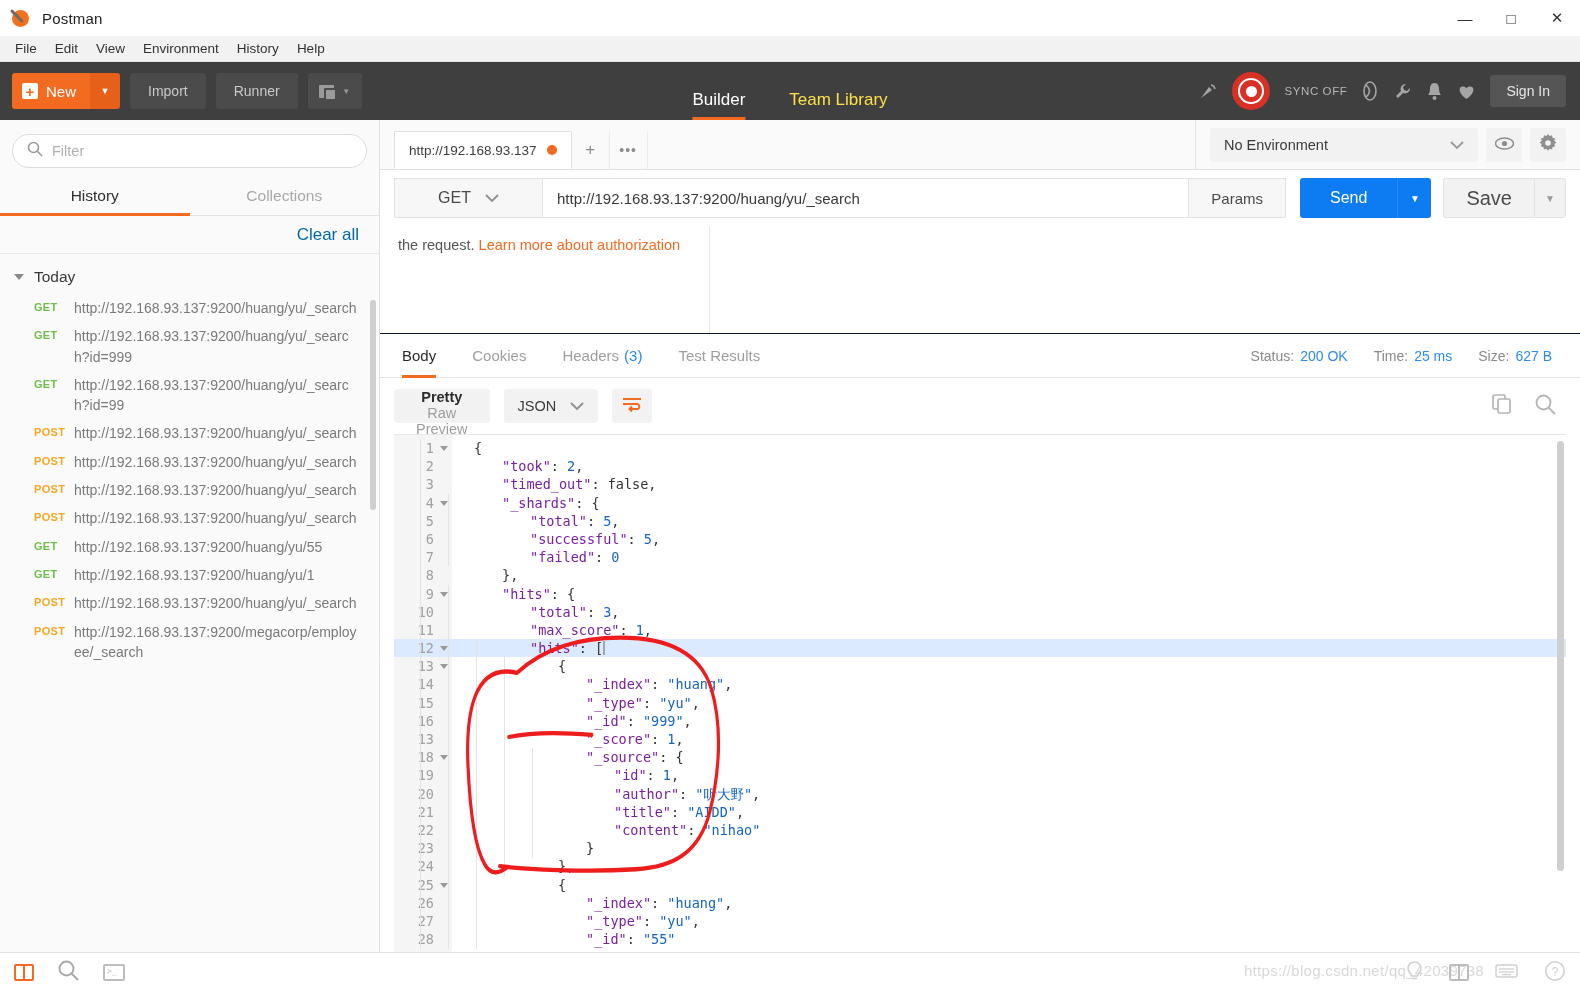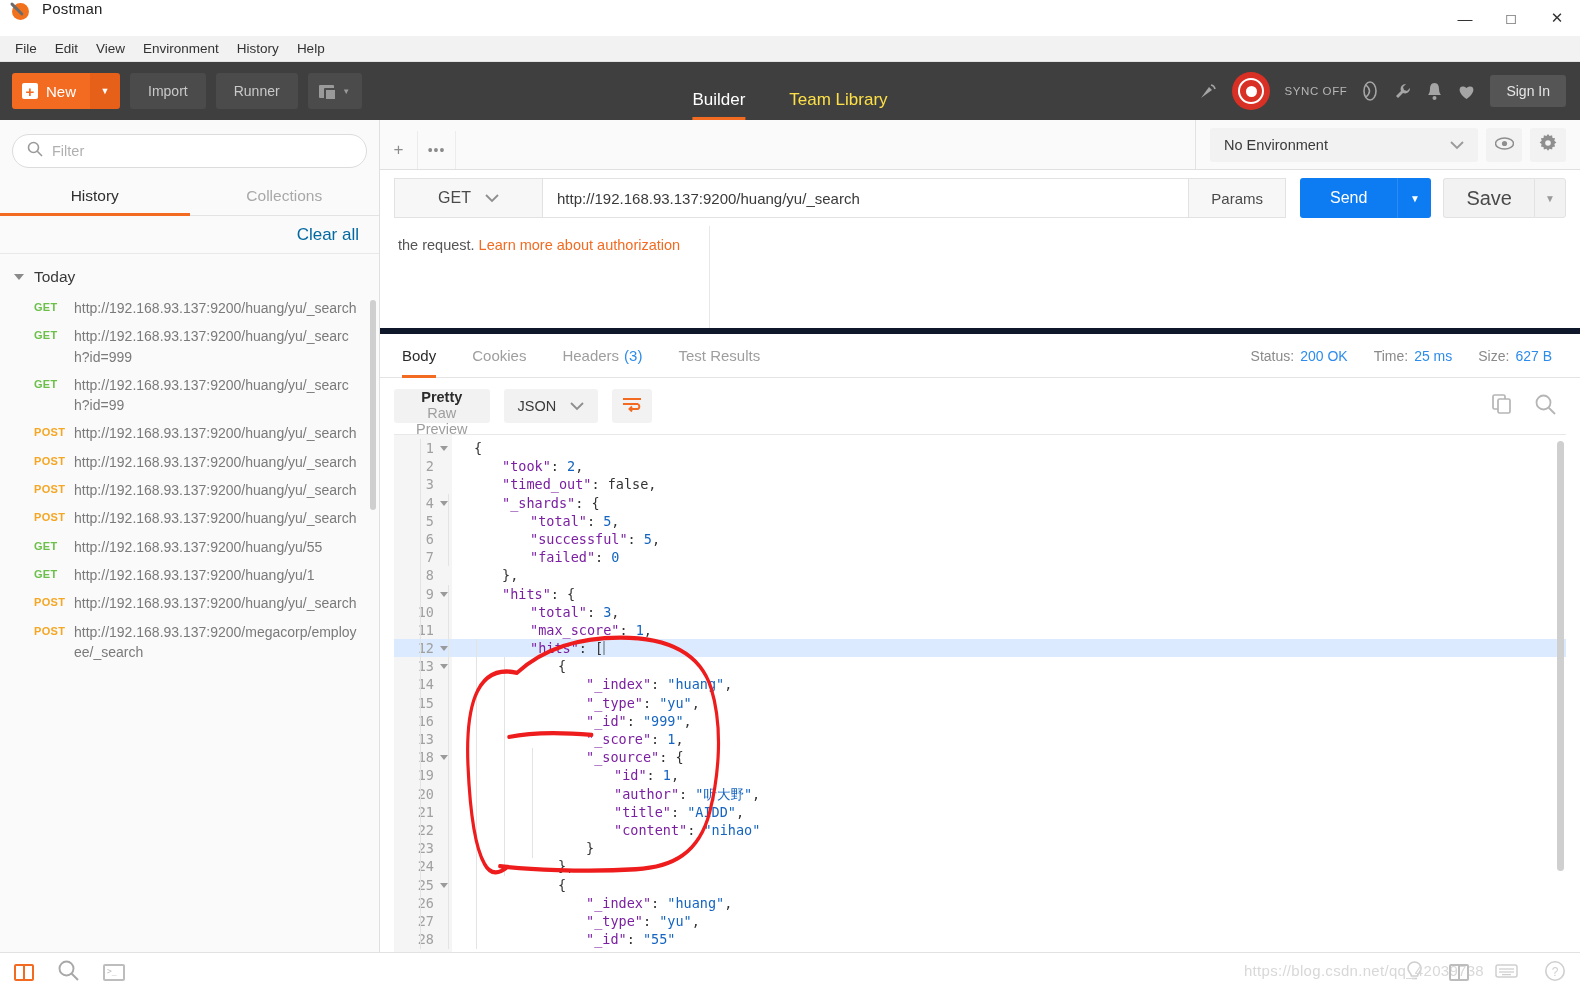--- a/index.html
+++ b/index.html
@@ -5,21 +5,21 @@
   * { box-sizing: border-box; margin: 0; padding: 0; }
   html, body {
     width: 1580px; height: 992px;
     font-family: "Liberation Sans", sans-serif;
     background: #fff; overflow: hidden;
   }
   .app { width: 1580px; height: 992px; position: relative; display: flex; flex-direction: column; }
 
   
   .titlebar {
-    height: 36px; background: #ffffff; display: flex; 
+    height: 36px; background: #ffffff; display: flex; align-items: center;
     flex: 0 0 36px; border-bottom: 0px;
   }
   .tb-logo { width: 22px; height: 22px; margin-left: 10px; position: relative; }
   .tb-logo .ball {
     position: absolute; left: 2px; top: 3px; width: 17px; height: 17px;
     border-radius: 50%; background: #f2711c;
   }
   .tb-logo .stick {
     position: absolute; left: 2px; top: 2px; width: 17px; height: 3px;
     background: #6b6b6b; transform: rotate(45deg); transform-origin: 0 0;
@@ -213,21 +213,21 @@
     background: #f2f2f2; color: #4a4a4a; font-size: 20px; padding: 0 22px;
     display: flex; align-items: center; border: 1px solid #e2e2e2; border-right: none;
     border-radius: 3px 0 0 3px;
   }
   .save-caret {
     background: #f2f2f2; color: #9a9a9a; width: 32px; display: flex; align-items: center;
     justify-content: center; border: 1px solid #e2e2e2; border-radius: 0 3px 3px 0; font-size: 10px;
   }
 
   
-  .auth-strip { height: 108px; display: flex; border-bottom: 6px solid #0f172a; }
+  .auth-strip { height: 108px; display: flex; border-bottom: 1px solid #0f172a; }
   .auth-left {
     width: 330px; flex: 0 0 330px; padding: 8px 18px 0 18px;
     font-size: 14.5px; line-height: 1.55; color: #555; border-right: 1px solid #e8e8e8;
   }
   .auth-left .lnk { color: #f26b21; }
   .auth-right { flex: 1; }
 
   
   .resp-tabs { height: 44px; display: flex; align-items: center; border-bottom: 1px solid #e4e4e4; padding: 0 14px; }
   .rtab { font-size: 15px; color: #9e9e9e; padding: 0 18px; height: 44px; display: flex; align-items: center; position: relative; }
@@ -467,20 +467,24 @@
               <div class="hist-url">http://192.168.93.137:9200/megacorp/employee/_search</div>
             </div>
           </div>
         <div class="sb-scrollbar"></div>
       </div>
     </div>
 
     <div class="rightpane">
 
       <div class="tabrow">
+        <div class="reqtab">
+          <span>http://192.168.93.137</span>
+          <span class="dot-unsaved"></span>
+        </div>
         <div class="tab-add">+</div>
         <div class="tab-more">•••</div>
         <div class="env-area">
           <div class="env-select">
             <span>No Environment</span>
             <span>
               <svg width="14" height="9" viewBox="0 0 14 9">
                   <path d="M1 1 L7 7 L13 1" stroke="#9a9a9a" stroke-width="1.8" fill="none"></path>
                 </svg>
             </span>

